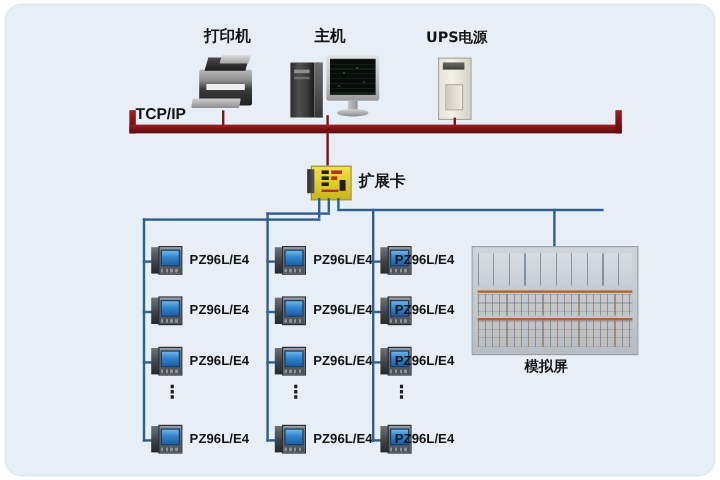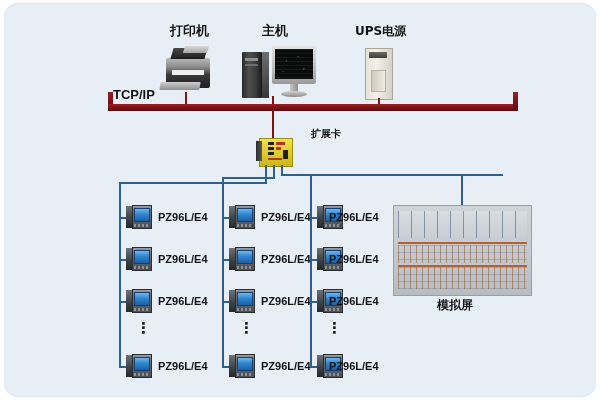--- a/index.html
+++ b/index.html
@@ -305,21 +305,21 @@
     <div class="card-pcb"></div>
     <div class="card-conn"></div>
     <div class="card-chip" style="left:9px;  top:4px;  width:6px;  height:3px;"></div>
     <div class="card-chip" style="left:9px;  top:9px;  width:6px;  height:3px;"></div>
     <div class="card-chip" style="left:9px;  top:14px; width:6px;  height:3px;"></div>
     <div class="card-red" style="left:17px; top:4px;  width:9px;  height:3px;"></div>
     <div class="card-red" style="left:17px; top:9px;  width:5px;  height:3px;"></div>
     <div class="card-chip" style="left:24px; top:12px; width:5px;  height:9px;"></div>
     <div class="card-red" style="left:9px;  top:20px; width:14px; height:2px;"></div>
   </div>
-  <div class="lbl lbl-cn" style="left:299px; top:129px; font-size:10px;margin-left:12px;">扩展卡</div>
+  <div class="lbl lbl-cn" style="left:299px; top:145px; font-size:13px;">扩展卡</div>
 
   <div class="wire wire-v" style="left:265px; top:165px; height:17px;"></div>
   <div class="wire wire-v" style="left:273px; top:165px; height:12px;"></div>
   <div class="wire wire-v" style="left:281px; top:165px; height:9px;"></div>
 
   <div class="wire wire-h" style="left:119px; top:182px; width:148px;"></div>
   <div class="wire wire-h" style="left:222px; top:177px; width:53px;"></div>
   <div class="wire wire-h" style="left:281px; top:174px; width:222px;"></div>
 
   <div class="wire wire-v" style="left:119px; top:182px; height:186px;"></div>

